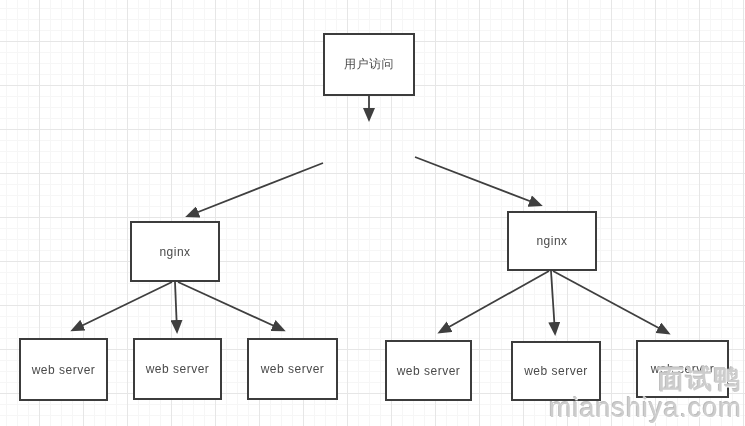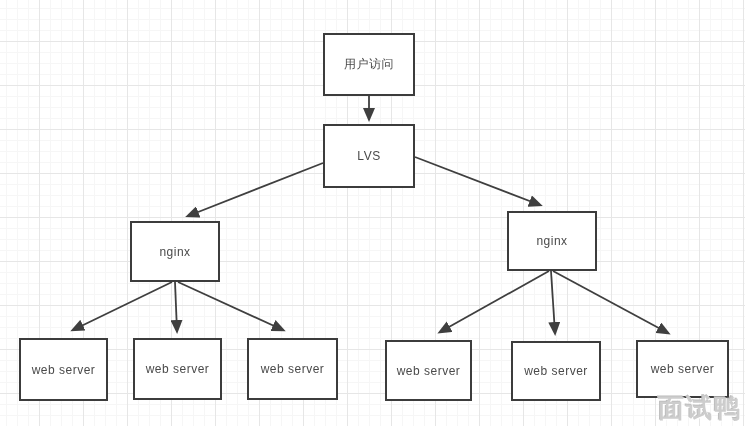--- a/index.html
+++ b/index.html
@@ -78,27 +78,27 @@
     <line x1="415" y1="157" x2="540" y2="205" marker-end="url(#ah)"></line>
     <line x1="172" y1="282" x2="73" y2="330" marker-end="url(#ah)"></line>
     <line x1="175" y1="282" x2="177" y2="331" marker-end="url(#ah)"></line>
     <line x1="178" y1="282" x2="283" y2="330" marker-end="url(#ah)"></line>
     <line x1="549" y1="271" x2="440" y2="332" marker-end="url(#ah)"></line>
     <line x1="551" y1="271" x2="555" y2="333" marker-end="url(#ah)"></line>
     <line x1="553" y1="271" x2="668" y2="333" marker-end="url(#ah)"></line>
   </svg>
 
   <div class="node" id="n-user">用户访问</div>
-  <div class="node" id="n-lvs">LVS</div>
   <div class="node" id="n-nginx1">nginx</div>
   <div class="node" id="n-nginx2">nginx</div>
   <div class="node" id="n-ws1ceil">web server</div>
   <div class="node" id="n-ws2">web server</div>
   <div class="node" id="n-ws3">web server</div>
   <div class="node" id="n-ws4">web server</div>
   <div class="node" id="n-ws5">web server</div>
   <div class="node" id="n-ws6">web server</div>
 
   <div class="watermark">
     <div class="wm1">面试鸭</div>
+    <div class="wm2">mianshiya.com</div>
   </div>
 
 </div>
 
 </body></html>

